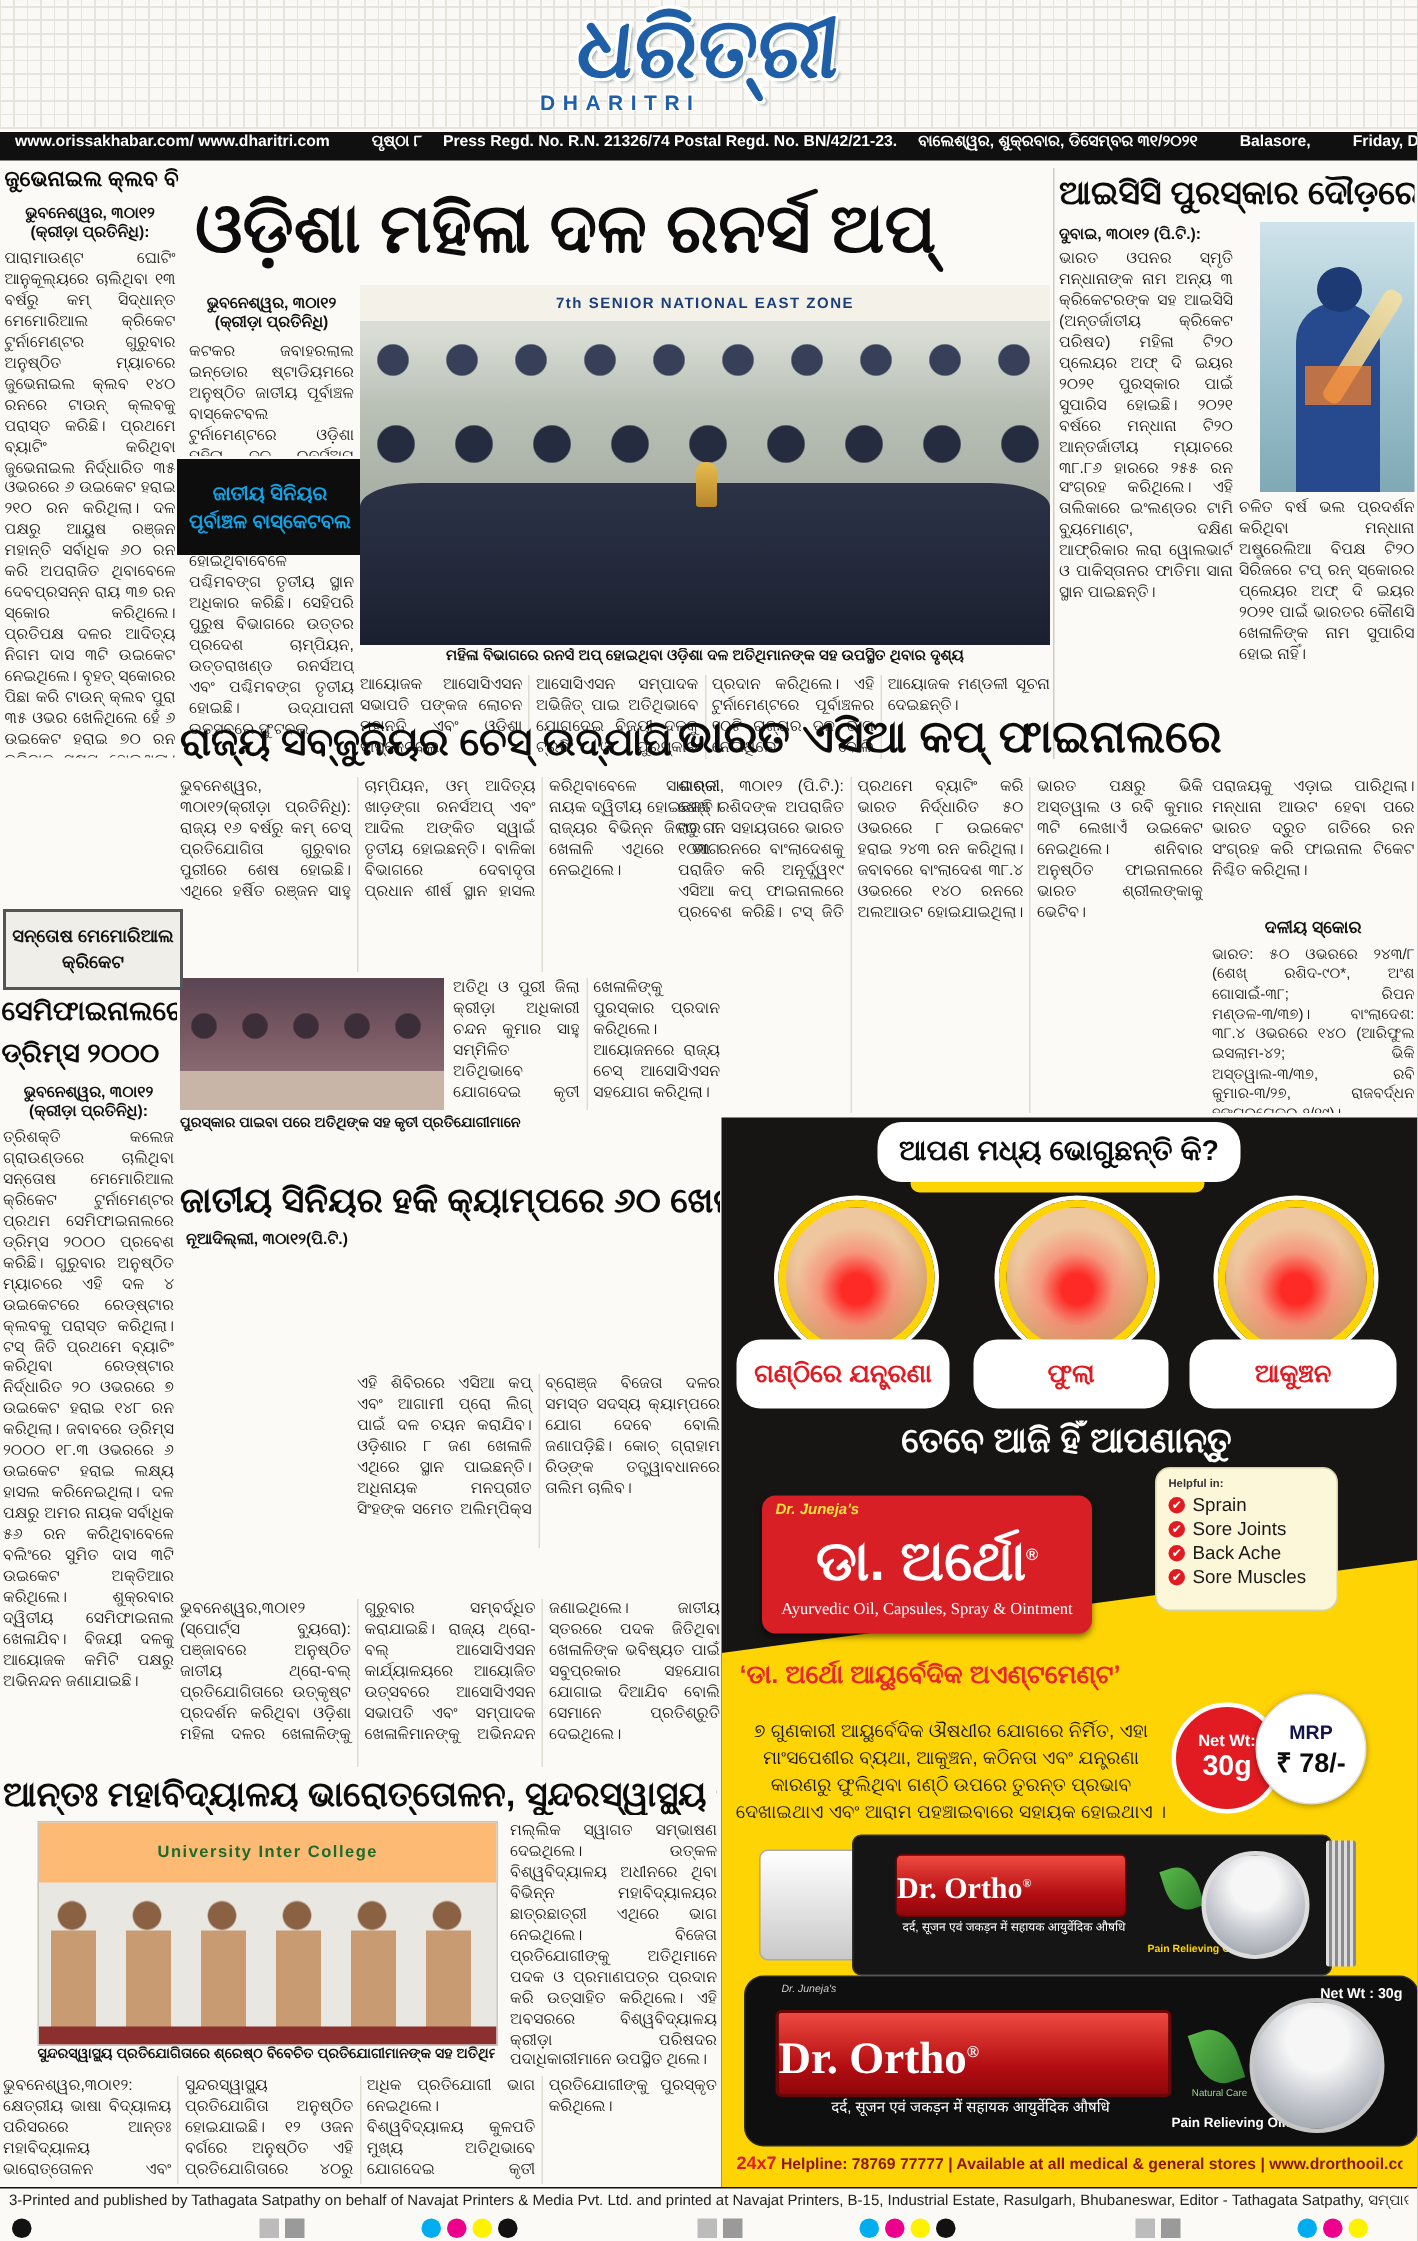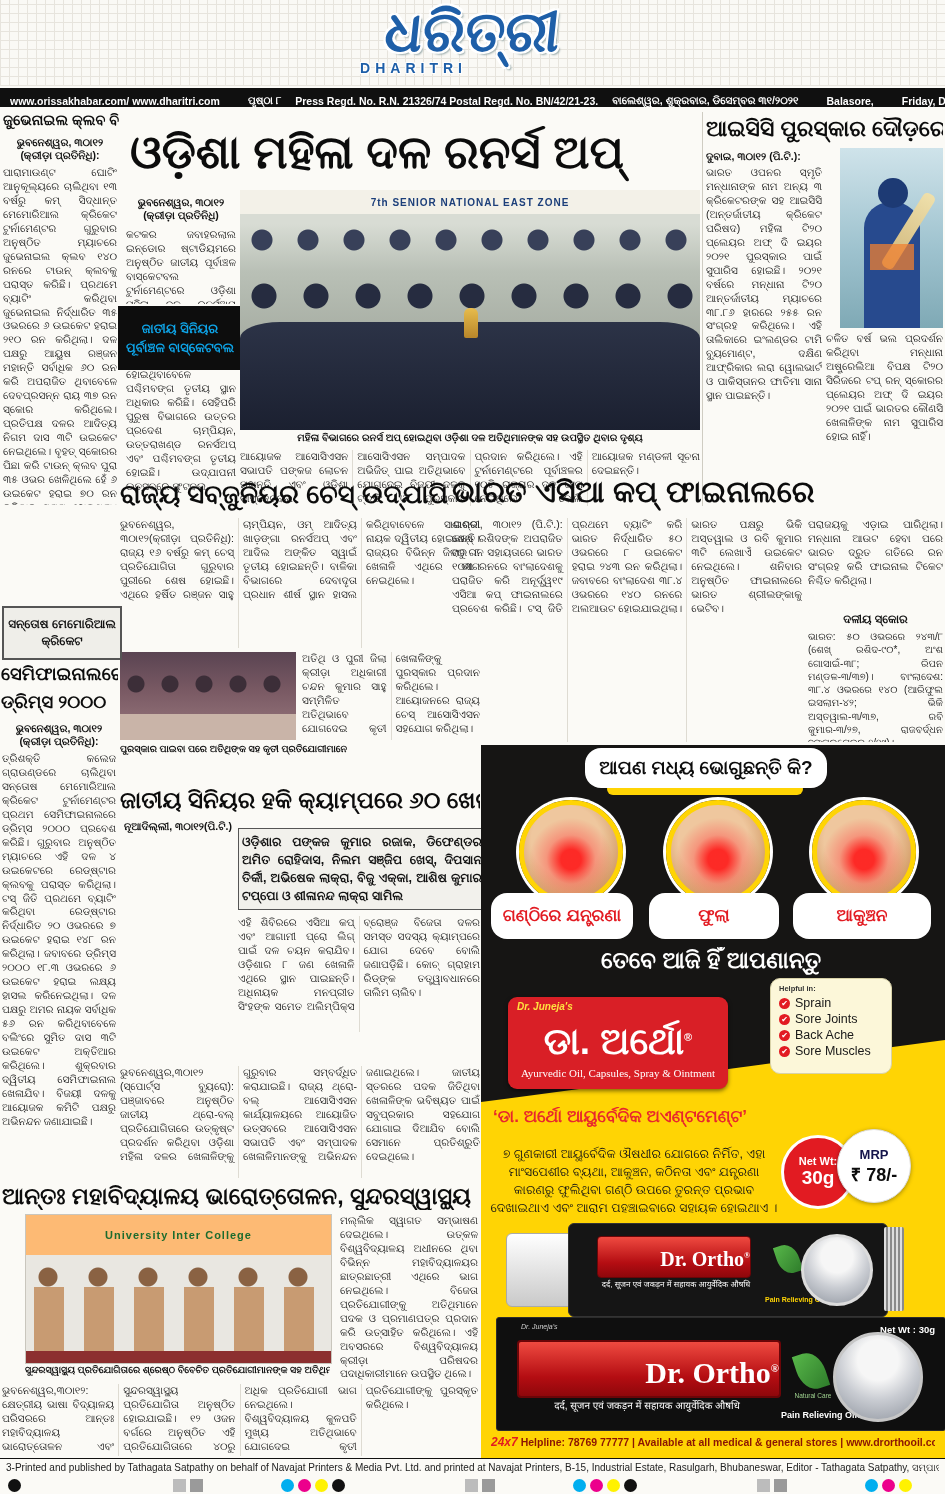--- a/index.html
+++ b/index.html
@@ -16,21 +16,21 @@
   
   #masthead{left:0;top:0;width:945px;height:86px;background-color:#faf9f5;
     background-image:repeating-linear-gradient(0deg,#e7e4dd 0 1px,transparent 1px 9px),
                      repeating-linear-gradient(90deg,#e7e4dd 0 1px,transparent 1px 9px)}
   #logo{left:0;right:0;top:0;text-align:center;font-weight:700;font-size:56px;line-height:64px;
     color:#1e5fa8;transform:skewX(-6deg);
     text-shadow:-2px -2px 0 #fff,2px -2px 0 #fff,-2px 2px 0 #fff,2px 2px 0 #fff,3px 3px 2px #9aa}
   #logolatin{left:0;right:118px;top:60px;text-align:center;font-weight:700;font-size:14px;letter-spacing:5px;color:#1e5fa8;
     text-shadow:-1px -1px 0 #fff,1px -1px 0 #fff,-1px 1px 0 #fff,1px 1px 0 #fff}
   
-  #topbar{left:0;top:88px;width:945px;height:19px;background:#101010;color:#fff;display:flex;align-items:flex-end;
+  #topbar{left:0;top:88px;width:945px;height:19px;background:#101010;color:#fff;display:flex;align-items:flex-start;
     font-size:10.5px;font-weight:700;padding:0 10px;box-sizing:border-box;gap:14px;white-space:nowrap;overflow:hidden}
   .box-black{background:#0d0d0d;color:#0ea5e9;font-weight:700;text-align:center;display:flex;align-items:center;justify-content:center;padding:4px}
   .box-gray{background:#efeee9;border:2px solid #555;color:#111;font-weight:700;text-align:center;display:flex;align-items:center;justify-content:center;padding:3px}
   .photo{overflow:hidden}
   .pbanner{position:absolute;left:0;top:0;right:0;height:24px;background:#f3f1e8;color:#1c3f7a;font-weight:700;font-size:10px;
     display:flex;align-items:center;justify-content:center;letter-spacing:1px}
   .crowdrow{position:absolute;left:0;right:0;background-repeat:repeat-x}
   .mass{position:absolute;left:0;right:0;bottom:0;background:linear-gradient(#2c3347,#1b2030);border-radius:40px 40px 0 0/16px}
   
   #ad{left:481px;top:745px;width:464px;height:713px;background:#161514;overflow:hidden}
@@ -41,21 +41,21 @@
                radial-gradient(circle at 45% 38%,#efc79e 0 45%,#cf965f 78%,#a06c44)}
   .adpill{position:absolute;height:46px;background:#fff;border-radius:16px;color:#e21b22;font-weight:700;font-size:17px;
     display:flex;align-items:center;justify-content:center;overflow:hidden}
   #adredbox{position:absolute;left:27px;top:252px;width:220px;height:92px;background:#d91f26;border-radius:9px;box-shadow:0 2px 4px rgba(0,0,0,.5)}
   #helpbox{position:absolute;left:289px;top:233px;width:122px;height:96px;background:#fcf7d9;border-radius:10px;border:1px solid #d8d2a8;
     padding:5px 8px;box-sizing:border-box}
   .hitem{font-size:12.5px;color:#191919;font-weight:500;line-height:16px;display:flex;align-items:center;gap:5px}
   .chk{width:11px;height:11px;border-radius:50%;background:#e21b22;color:#fff;font-size:8px;line-height:11px;text-align:center;flex:0 0 11px}
   .circle-badge{position:absolute;border-radius:50%;display:flex;flex-direction:column;align-items:center;justify-content:center}
   .tube-label{background:linear-gradient(180deg,#ef4a40,#b40d12 65%,#8f070b);border:1px solid #6b0508;border-radius:4px;
-    color:#fff;font-family:"Liberation Serif",serif;font-weight:700;text-align:right}
+    color:#fff;font-family:"Liberation Serif",serif;font-weight:700;text-align:left}
   .mancircle{position:absolute;border-radius:50%;background:radial-gradient(circle at 50% 30%,#f6f6f6 0 28%,#c9ccd2 55%,#8d939d);border:3px solid #dcdcdc}
   .leaf{position:absolute;width:22px;height:30px;background:linear-gradient(145deg,#57b649,#2f7d2b);border-radius:0 60% 0 60%;transform:rotate(-18deg)}
   
   #footrule{left:0;top:1458px;width:945px;border-top:1.5px solid #111}
   #imprint{left:6px;top:1462px;width:933px;height:14px;font-size:10px;color:#222;white-space:nowrap;overflow:hidden}
   .regsq{width:13px;height:13px;display:inline-block}
   .regdot{width:13px;height:13px;border-radius:50%;display:inline-block}
   #marks{left:0;top:1478px;width:945px;height:15px;display:flex;align-items:center;gap:4px;padding:0 8px;box-sizing:border-box}
   .gap1{width:38px}.gap2{width:70px}
   .vr{border-left:1px solid #cfccc2}
@@ -129,21 +129,20 @@
   <div class="ab dl" style="left:808px;top:612px;width:135px;height:15px;font-size:11.5px">ଦଳୀୟ ସ୍କୋର</div>
   <div class="ab bt" style="left:808px;top:630px;width:135px;height:112px;font-size:10px">ଭାରତ: ୫୦ ଓଭରରେ ୨୪୩/୮ (ଶେଖ୍ ରଶିଦ-୯୦*, ଅଂଶ ଗୋସାଇଁ-୩୮; ରିପନ ମଣ୍ଡଳ-୩/୩୭)। ବାଂଲାଦେଶ: ୩୮.୪ ଓଭରରେ ୧୪୦ (ଆରିଫୁଲ ଇସଲାମ-୪୨; ଭିକି ଅସ୍ତୱାଲ-୩/୩୭, ରବି କୁମାର-୩/୨୭, ରାଜବର୍ଦ୍ଧନ ହଙ୍ଗରଗେକର-୨/୧୯)।</div>
 
   <div class="ab box-gray" style="left:2px;top:606px;width:110px;height:44px;font-size:12px;line-height:1.45">ସନ୍ତୋଷ ମେମୋରିଆଲ କ୍ରିକେଟ</div>
   <div class="ab hl" style="left:1px;top:660px;width:117px;height:58px;font-size:18px;line-height:28px;white-space:normal">ସେମିଫାଇନାଲରେ ଡ୍ରିମ୍ସ ୨୦୦୦</div>
   <div class="ab dl" style="left:1px;top:722px;width:116px;height:28px">ଭୁବନେଶ୍ୱର, ୩୦ା୧୨ (କ୍ରୀଡ଼ା ପ୍ରତିନିଧି):</div>
   <div class="ab bt" style="left:2px;top:752px;width:114px;height:424px">ତ୍ରିଶକ୍ତି କଲେଜ ଗ୍ରାଉଣ୍ଡରେ ଚାଲିଥିବା ସନ୍ତୋଷ ମେମୋରିଆଲ କ୍ରିକେଟ ଟୁର୍ନାମେଣ୍ଟର ପ୍ରଥମ ସେମିଫାଇନାଲରେ ଡ୍ରିମ୍ସ ୨୦୦୦ ପ୍ରବେଶ କରିଛି। ଗୁରୁବାର ଅନୁଷ୍ଠିତ ମ୍ୟାଚରେ ଏହି ଦଳ ୪ ଉଇକେଟରେ ରେଡ୍‌ଷ୍ଟାର କ୍ଲବକୁ ପରାସ୍ତ କରିଥିଲା। ଟସ୍ ଜିତି ପ୍ରଥମେ ବ୍ୟାଟିଂ କରିଥିବା ରେଡ୍‌ଷ୍ଟାର ନିର୍ଦ୍ଧାରିତ ୨୦ ଓଭରରେ ୭ ଉଇକେଟ ହରାଇ ୧୪୮ ରନ କରିଥିଲା। ଜବାବରେ ଡ୍ରିମ୍ସ ୨୦୦୦ ୧୮.୩ ଓଭରରେ ୬ ଉଇକେଟ ହରାଇ ଲକ୍ଷ୍ୟ ହାସଲ କରିନେଇଥିଲା। ଦଳ ପକ୍ଷରୁ ଅମର ନାୟକ ସର୍ବାଧିକ ୫୬ ରନ କରିଥିବାବେଳେ ବଲିଂରେ ସୁମିତ ଦାସ ୩ଟି ଉଇକେଟ ଅକ୍ତିଆର କରିଥିଲେ। ଶୁକ୍ରବାର ଦ୍ୱିତୀୟ ସେମିଫାଇନାଲ ଖେଳାଯିବ। ବିଜୟୀ ଦଳକୁ ଆୟୋଜକ କମିଟି ପକ୍ଷରୁ ଅଭିନନ୍ଦନ ଜଣାଯାଇଛି।</div>
 
   <div class="ab hl" style="left:120px;top:786px;width:360px;height:28px;font-size:23px;line-height:28px">ଜାତୀୟ ସିନିୟର ହକି କ୍ୟାମ୍ପରେ ୬୦ ଖେଳାଳି</div>
   <div class="ab dl" style="left:122px;top:820px;width:112px;height:14px;text-align:center">ନୂଆଦିଲ୍ଲୀ, ୩୦ା୧୨(ପି.ଟି.)</div>
-  <div class="ab box-gray" style="left:238px;top:828px;width:240px;height:74px;font-size:12.5px;line-height:1.45;background:#f2f1ec;border-width:1.5px;text-align:justify">ଓଡ଼ିଶାର ପଙ୍କଜ କୁମାର ରଜାକ, ଡିଫେଣ୍ଡର ଅମିତ ରୋହିଦାସ, ନିଲମ ସଞ୍ଜିପ ଖେସ୍, ଦିପସାନ ତିର୍କୀ, ଅଭିଷେକ ଲାକ୍ରା, ବିଜୁ ଏକ୍କା, ଆଶିଷ କୁମାର ଟପ୍ପୋ ଓ ଶୀଳାନନ୍ଦ ଲାକ୍ରା ସାମିଲ</div>
   <div class="ab bt c2" style="left:238px;top:916px;width:242px;height:116px">ଏହି ଶିବିରରେ ଏସିଆ କପ୍ ଏବଂ ଆଗାମୀ ପ୍ରୋ ଲିଗ୍ ପାଇଁ ଦଳ ଚୟନ କରାଯିବ। ଓଡ଼ିଶାର ୮ ଜଣ ଖେଳାଳି ଏଥିରେ ସ୍ଥାନ ପାଇଛନ୍ତି। ଅଧିନାୟକ ମନପ୍ରୀତ ସିଂହଙ୍କ ସମେତ ଅଲିମ୍ପିକ୍ସ ବ୍ରୋଞ୍ଜ ବିଜେତା ଦଳର ସମସ୍ତ ସଦସ୍ୟ କ୍ୟାମ୍ପରେ ଯୋଗ ଦେବେ ବୋଲି ଜଣାପଡ଼ିଛି। କୋଚ୍ ଗ୍ରାହାମ ରିଡ୍‌ଙ୍କ ତତ୍ତ୍ୱାବଧାନରେ ତାଲିମ ଚାଲିବ।</div>
 
   <div class="ab bt c3" style="left:120px;top:1066px;width:360px;height:112px">ଭୁବନେଶ୍ୱର,୩୦ା୧୨ (ସ୍ପୋର୍ଟ୍ସ ବ୍ୟୁରୋ): ପଞ୍ଜାବରେ ଅନୁଷ୍ଠିତ ଜାତୀୟ ଥ୍ରୋ-ବଲ୍ ପ୍ରତିଯୋଗିତାରେ ଉତ୍କୃଷ୍ଟ ପ୍ରଦର୍ଶନ କରିଥିବା ଓଡ଼ିଶା ମହିଳା ଦଳର ଖେଳାଳିଙ୍କୁ ଗୁରୁବାର ସମ୍ବର୍ଦ୍ଧିତ କରାଯାଇଛି। ରାଜ୍ୟ ଥ୍ରୋ-ବଲ୍ ଆସୋସିଏସନ କାର୍ଯ୍ୟାଳୟରେ ଆୟୋଜିତ ଉତ୍ସବରେ ଆସୋସିଏସନ ସଭାପତି ଏବଂ ସମ୍ପାଦକ ଖେଳାଳିମାନଙ୍କୁ ଅଭିନନ୍ଦନ ଜଣାଇଥିଲେ। ଜାତୀୟ ସ୍ତରରେ ପଦକ ଜିତିଥିବା ଖେଳାଳିଙ୍କ ଭବିଷ୍ୟତ ପାଇଁ ସବୁପ୍ରକାର ସହଯୋଗ ଯୋଗାଇ ଦିଆଯିବ ବୋଲି ସେମାନେ ପ୍ରତିଶ୍ରୁତି ଦେଇଥିଲେ।</div>
 
   <div class="ab hl" style="left:2px;top:1182px;width:476px;height:28px;font-size:23px;line-height:28px">ଆନ୍ତଃ ମହାବିଦ୍ୟାଳୟ ଭାରୋତ୍ତୋଳନ, ସୁନ୍ଦରସ୍ୱାସ୍ଥ୍ୟ ପ୍ରତିଯୋଗିତା</div>
   <div class="ab photo" style="left:25px;top:1214px;width:305px;height:148px;background:#e9e7e1;border:1px solid #c9c6bd">
     <div class="pbanner" style="height:40px;background:#fdba74;color:#1c6b2d;font-size:11px">University Inter College</div>
     <div class="ab" style="left:0;bottom:0;width:100%;height:76px;background:repeating-linear-gradient(90deg,rgba(0,0,0,0) 0 8px,#c89b72 8px 38px,rgba(0,0,0,0) 38px 50px)"></div>
     <div class="crowdrow" style="top:48px;height:30px;background-image:radial-gradient(circle at 22px 14px,#8a6243 0 9px,rgba(0,0,0,0) 10px);background-size:50px 30px"></div>
     <div class="ab" style="left:0;bottom:0;width:100%;height:12px;background:#8c2f2f"></div>
@@ -211,33 +210,33 @@
       <div class="ab" style="left:62px;top:0;width:318px;height:92px;background:#151515;border-radius:6px;border:1px solid #333">
         <div class="tube-label ab" style="left:28px;top:12px;width:152px;height:40px;font-size:20px;line-height:38px"><span>Dr. Ortho</span><sup style="font-size:8px">®</sup></div>
         <div class="ab" style="left:22px;top:56px;width:170px;height:26px;color:#fff;font-size:8px;text-align:center;line-height:1.3">दर्द, सूजन एवं जकड़न में सहायक आयुर्वेदिक औषधि</div>
         <div class="ab" style="left:196px;top:72px;width:110px;color:#ffd404;font-size:7px;font-weight:700;white-space:nowrap">Pain Relieving Ointment</div>
         <div class="leaf" style="left:208px;top:20px"></div>
         <div class="mancircle" style="right:14px;top:10px;width:66px;height:66px"></div>
       </div>
       <div class="ab" style="left:378px;top:4px;width:20px;height:84px;background:repeating-linear-gradient(90deg,#ddd 0 2px,#8a8a8a 2px 4px);border-radius:2px"></div>
     </div>
 
-    <div class="ab" style="left:15px;top:572px;width:448px;height:112px;background:#0f0f0f;border:1px solid #2c2c2c;border-radius:3px">
+    <div class="ab" style="left:15px;top:572px;width:448px;height:112px;background:#0f0f0f;border:1px solid #2c2c2c;border-radius:13px">
       <div class="ab" style="left:24px;top:5px;color:#cfcfcf;font-size:7px;font-style:italic">Dr. Juneja's</div>
       <div class="ab" style="right:10px;top:6px;color:#fff;font-weight:700;font-size:9.5px">Net Wt : 30g</div>
       <div class="tube-label ab" style="left:20px;top:22px;width:260px;height:54px;font-size:30px;line-height:52px;border-width:2px"><span>Dr. Ortho</span><sup style="font-size:11px">®</sup></div>
       <div class="ab" style="left:20px;top:82px;width:260px;height:24px;color:#fff;font-size:10px;text-align:center;line-height:1.25">दर्द, सूजन एवं जकड़न में सहायक आयुर्वेदिक औषधि</div>
       <div class="leaf" style="left:300px;top:34px;width:28px;height:38px"></div>
       <div class="ab" style="left:288px;top:74px;width:56px;color:#9fd18f;font-size:6.5px;text-align:center">Natural Care</div>
       <div class="ab" style="left:284px;top:92px;width:120px;color:#fff;font-weight:700;font-size:9px;white-space:nowrap">Pain Relieving Ointment</div>
       <div class="mancircle" style="right:22px;top:14px;width:84px;height:84px;border-color:#c6c6c6"></div>
     </div>
 
     <div class="ab" style="left:10px;top:690px;width:444px;height:18px;text-align:center;color:#8b1404;font-weight:700;font-size:10.5px;white-space:nowrap;overflow:hidden">
-      <span style="color:#e21b22;font-style:italic;font-size:12px">24x7</span>
+      <span style="color:#e21b22;font-size:12px">24x7</span>
       <span>Helpline: 78769 77777  |  Available at all medical &amp; general stores  |  www.drorthooil.com</span>
     </div>
   </div>
 
   <div id="footrule" class="ab"></div>
   <div id="imprint" class="ab">3-Printed and published by Tathagata Satpathy on behalf of Navajat Printers &amp; Media Pvt. Ltd. and printed at Navajat Printers, B-15, Industrial Estate, Rasulgarh, Bhubaneswar, Editor - Tathagata Satpathy, ସମ୍ପାଦକ- ତଥାଗତ ଷଡ଼ପଥୀ</div>
 
   <div id="marks" class="ab">
     <span class="regdot" style="background:#111"></span>
     <span class="gap2"></span>

